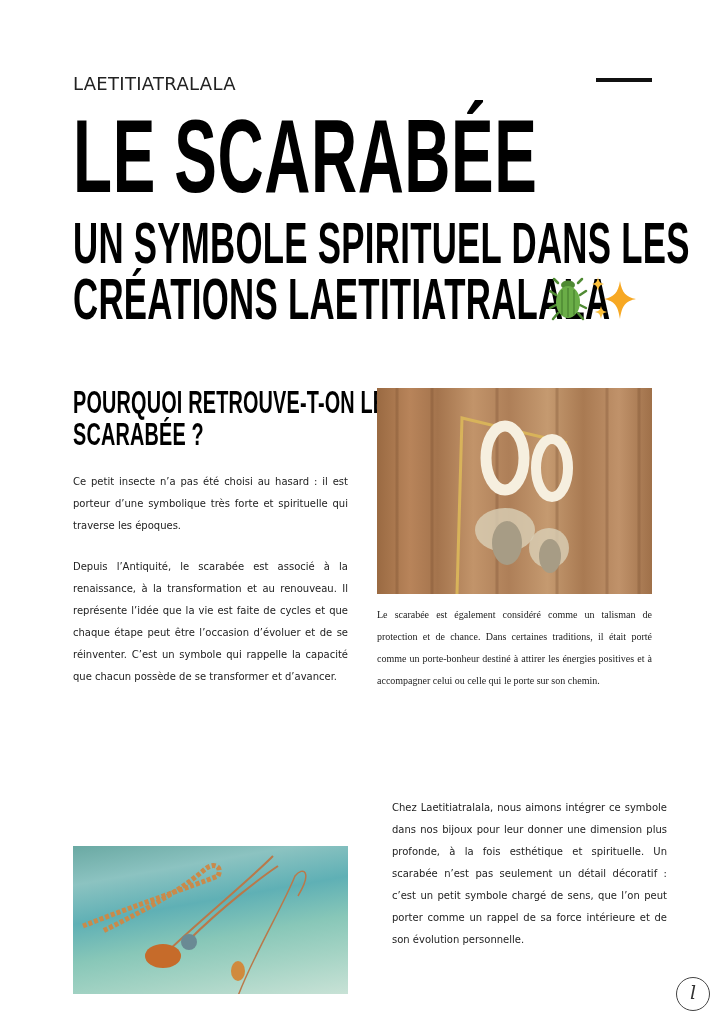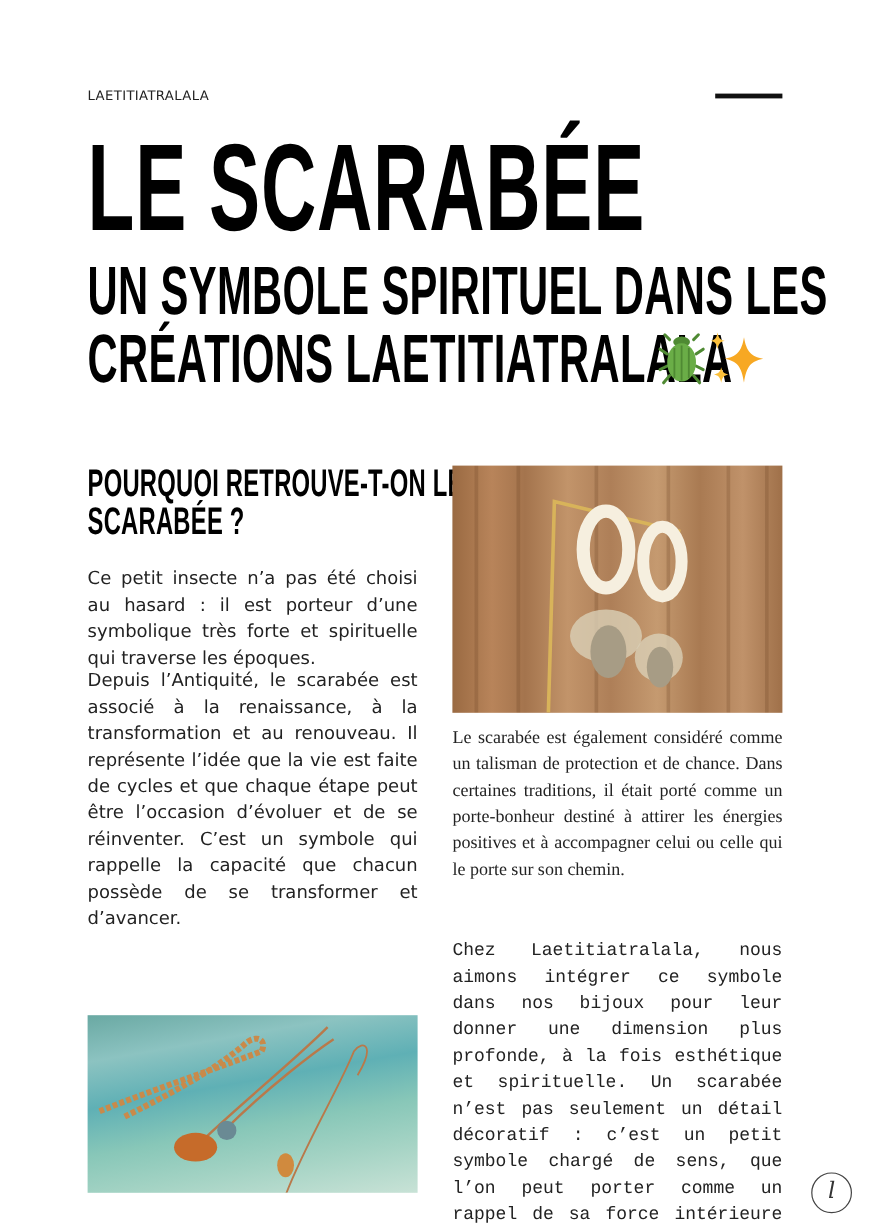--- a/index.html
+++ b/index.html
@@ -1,28 +1,28 @@
 <!DOCTYPE html>
 <html><head>
 <meta charset="utf-8">
 <style>
   html, body { margin: 0; padding: 0; background: #ffffff; }
   body { width: 724px; height: 1024px; position: relative; overflow: hidden; font-family: "Liberation Sans", "DejaVu Sans", sans-serif; color: #111; }
-  .brand { position: absolute; left: 73px; top: 73px; font-size: 11px; letter-spacing: 0.3px; color: #222; font-family: "DejaVu Sans", sans-serif; }
+  .brand { position: absolute; left: 73px; top: 73px; font-size: 18px; letter-spacing: 0.3px; color: #222; font-family: "DejaVu Sans", sans-serif; }
   .bar { position: absolute; left: 596px; top: 78px; width: 56px; height: 4px; background: #111; }
   .condensed { font-family: "Liberation Sans", sans-serif; font-weight: 700; transform-origin: left top; white-space: nowrap; color: #000; }
   .title { position: absolute; left: 73px; top: 105px; font-size: 103px; line-height: 1; transform: scaleX(0.62); letter-spacing: 1px; }
   .subtitle { position: absolute; left: 73px; font-size: 57px; line-height: 1; transform: scaleX(0.61); letter-spacing: 0.5px; }
   .sub1 { top: 215px; }
   .sub2 { top: 271px; }
   .emoji-group { position: absolute; left: 548px; top: 275px; width: 90px; height: 48px; }
   .h2 { position: absolute; left: 73px; font-size: 32px; line-height: 1; transform: scaleX(0.62); letter-spacing: 0.3px; }
   .h2a { top: 386px; }
   .h2b { top: 418px; }
-  .para { position: absolute; font-family: "DejaVu Sans", sans-serif; font-size: 15px; line-height: 22px; color: #222; text-align: justify; text-align-last: left; }
+  .para { position: absolute; font-family: "DejaVu Sans", sans-serif; font-size: 10px; line-height: 22px; color: #222; text-align: justify; text-align-last: left; }
   .left-col { left: 73px; width: 275px; }
   .right-col { left: 377px; width: 275px; }
   .p1 { top: 471px; }
   .p2 { top: 556px; }
   .p3 { top: 604px; }
   .p4 { top: 782px; }
   .photo { position: absolute; overflow: hidden; }
   .photo-earrings { left: 377px; top: 388px; width: 275px; height: 206px; background: linear-gradient(90deg, #9a6a42 0%, #b8845a 12%, #a4744d 22%, #c2946a 35%, #ae7f58 48%, #c59a70 62%, #a97a52 75%, #c0926a 88%, #9f7049 100%); }
   .photo-necklaces { left: 73px; top: 846px; width: 275px; height: 148px; background: linear-gradient(170deg, #6aa9a3 0%, #8cc3c1 20%, #5fb0b5 40%, #88c7b8 60%, #a4d3c4 78%, #c8e2d6 100%); }
   .logo { position: absolute; left: 676px; top: 977px; width: 32px; height: 32px; border: 1.5px solid #444; border-radius: 50%; }
@@ -86,21 +86,21 @@
     <ellipse cx="128" cy="70" rx="19" ry="32" fill="none" stroke="#f6efdf" stroke-width="11"></ellipse>
     <ellipse cx="175" cy="80" rx="16" ry="29" fill="none" stroke="#f6efdf" stroke-width="10"></ellipse>
     <ellipse cx="128" cy="142" rx="30" ry="22" fill="#d9cfb6" opacity="0.8"></ellipse>
     <ellipse cx="130" cy="155" rx="15" ry="22" fill="#a79c85"></ellipse>
     <ellipse cx="172" cy="160" rx="20" ry="20" fill="#d9cfb6" opacity="0.8"></ellipse>
     <ellipse cx="173" cy="168" rx="11" ry="17" fill="#a79c85"></ellipse>
   </svg>
 </div>
 
 <p class="para right-col p3" style="margin:0;font-family:Liberation Serif, serif;">Le scarabée est également considéré comme un talisman de protection et de chance. Dans certaines traditions, il était porté comme un porte-bonheur destiné à attirer les énergies positives et à accompagner celui ou celle qui le porte sur son chemin.</p>
-<p class="para right-col p4" style="margin:0;font-family:Liberation Mono, monospace;">Chez Laetitiatralala, nous aimons intégrer ce symbole dans nos bijoux pour leur donner une dimension plus profonde, à la fois esthétique et spirituelle. Un scarabée n’est pas seulement un détail décoratif : c’est un petit symbole chargé de sens, que l’on peut porter comme un rappel de sa force intérieure et de son évolution personnelle.</p>
+<p class="para right-col p4" style="margin:15px;">Chez Laetitiatralala, nous aimons intégrer ce symbole dans nos bijoux pour leur donner une dimension plus profonde, à la fois esthétique et spirituelle. Un scarabée n’est pas seulement un détail décoratif : c’est un petit symbole chargé de sens, que l’on peut porter comme un rappel de sa force intérieure et de son évolution personnelle.</p>
 
 <div class="photo photo-necklaces">
   <svg width="275" height="148" viewBox="0 0 275 148">
     <path d="M10 80 C60 60 120 40 145 30 C150 20 140 15 130 25 C100 50 60 70 30 85" fill="none" stroke="#c98a4a" stroke-width="5" stroke-dasharray="4 2"></path>
     <path d="M90 110 C120 80 170 40 200 10" fill="none" stroke="#b9794a" stroke-width="2"></path>
     <path d="M115 95 C150 60 190 30 205 20" fill="none" stroke="#b9794a" stroke-width="2"></path>
     <ellipse cx="90" cy="110" rx="18" ry="12" fill="#c66b2a"></ellipse>
     <circle cx="116" cy="96" r="8" fill="#6a8a94"></circle>
     <path d="M165 150 C180 110 210 60 222 30 C230 20 240 25 225 50" fill="none" stroke="#b9794a" stroke-width="1.5"></path>
     <ellipse cx="165" cy="125" rx="7" ry="10" fill="#d08a3e"></ellipse>

